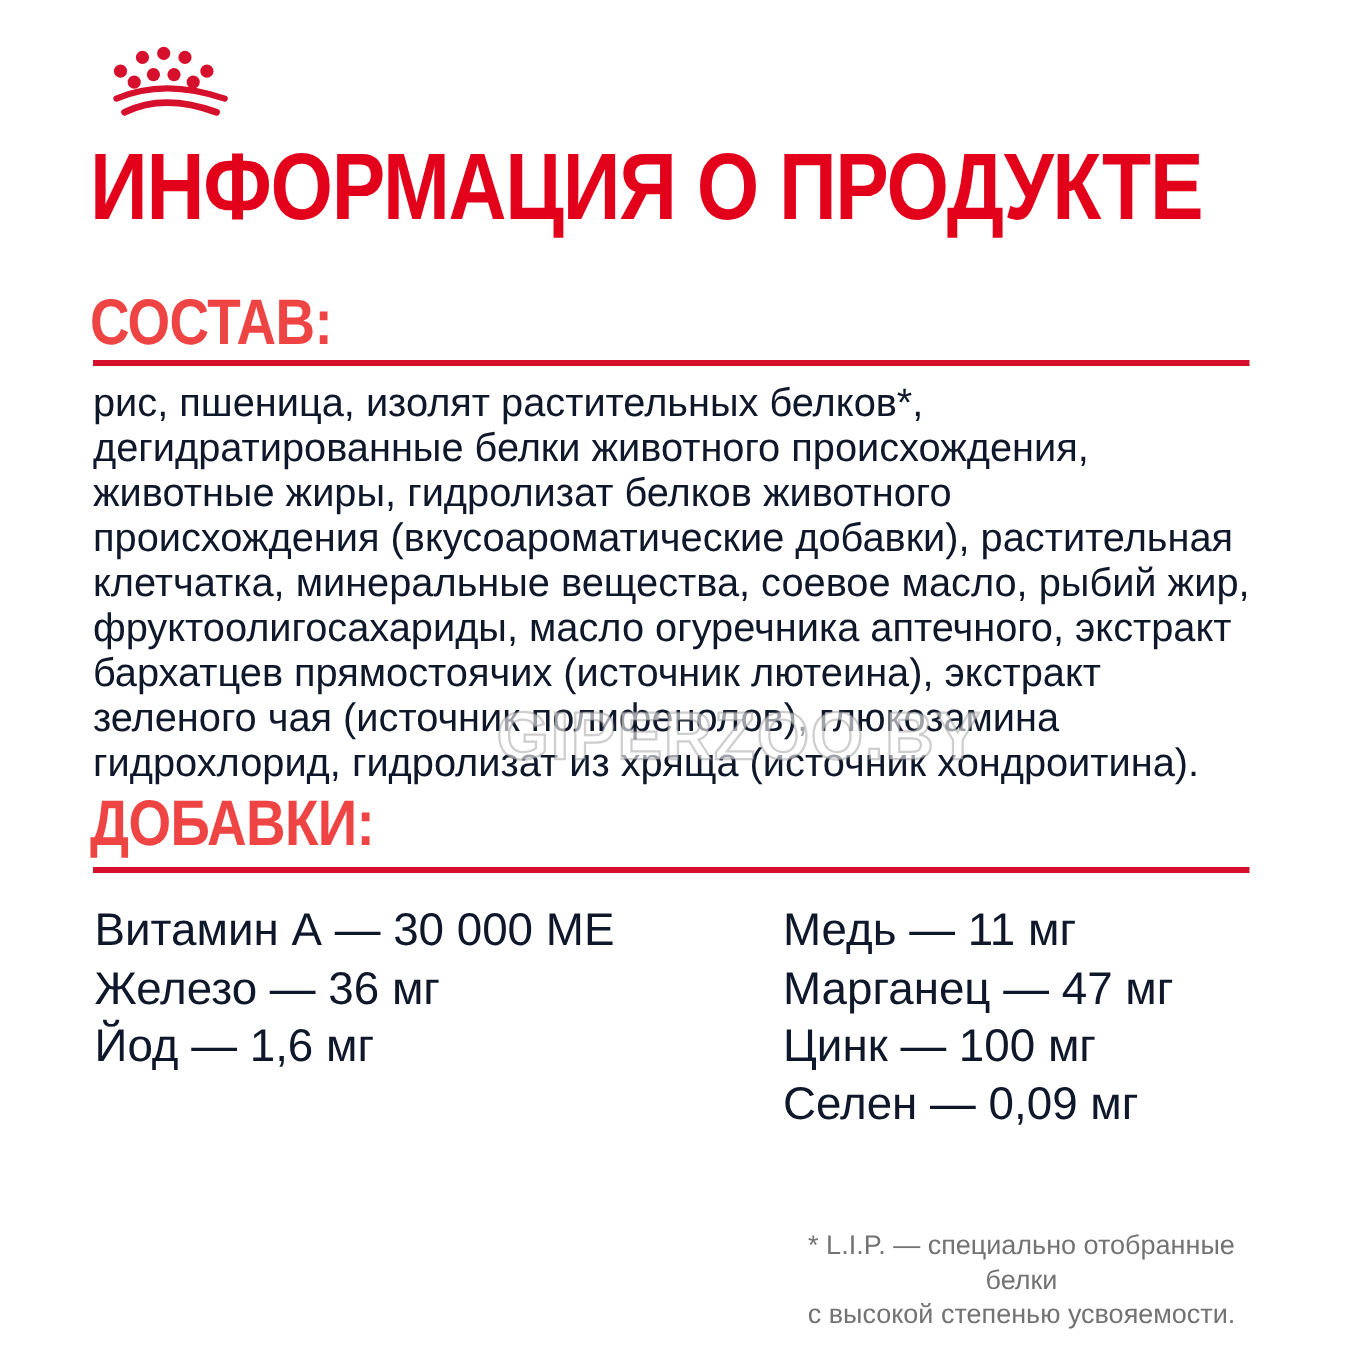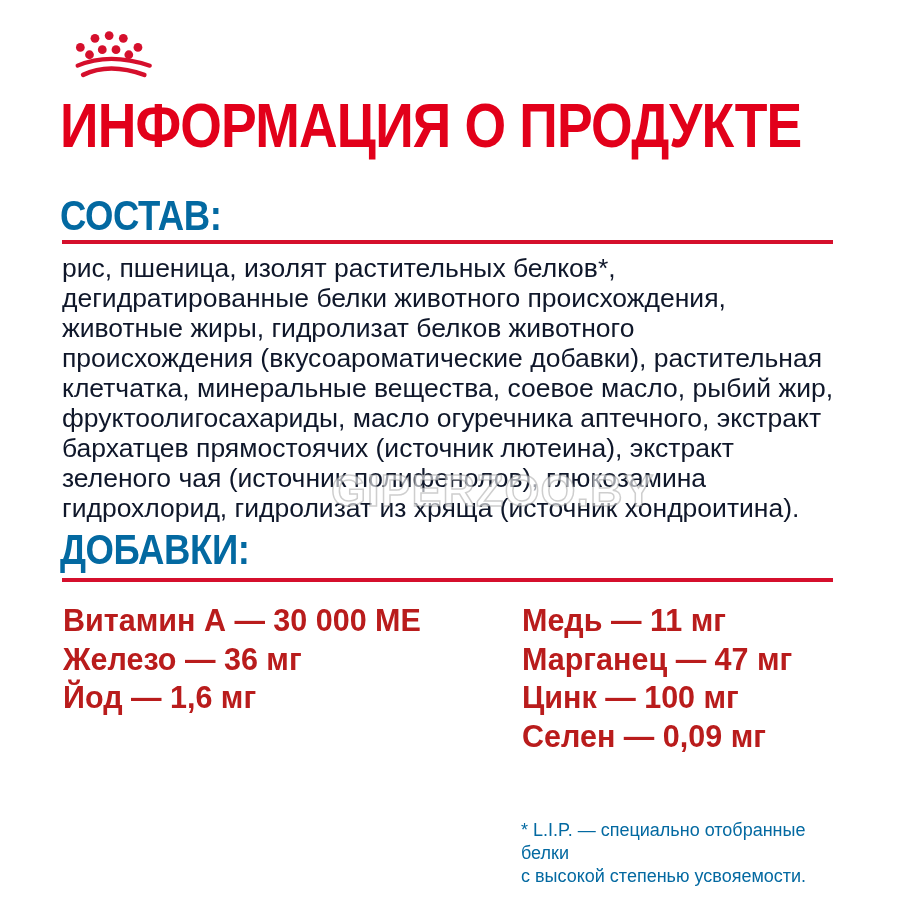--- a/index.html
+++ b/index.html
@@ -31,21 +31,21 @@
     letter-spacing: -1px;
   }
   .condensed {
     display: inline-block;
     transform: scaleX(0.85);
     transform-origin: 0 50%;
   }
   .section-title {
     position: absolute;
     left: 60px;
-    color: #0369a1;
+    color: #ef4444;
     font-size: 43px;
     font-weight: 800;
     line-height: 46px;
     white-space: nowrap;
     letter-spacing: -0.5px;
   }
   .title-compo { top: 192px; }
   .title-additives { top: 526px; }
   .rule {
     position: absolute;
@@ -63,38 +63,39 @@
     width: 800px;
     font-size: 26.5px;
     line-height: 30px;
     color: #0f172a;
     white-space: pre-line;
   }
   .additives-col {
     position: absolute;
     top: 601px;
     font-size: 30.5px;
-    font-weight: bold;
-    color: #b91c1c;
+    font-weight: normal;
+    color: #0f172a;
   }
   .additives-col .additive-item {
     line-height: 38.5px;
     white-space: nowrap;
   }
   .col-left  { left: 63px; }
   .col-right { left: 522px; }
   .footnote {
     position: absolute;
     left: 521px;
     top: 819px;
     width: 320px;
     font-size: 18px;
     line-height: 23px;
-    color: #0369a1;
+    color: #737373;
     white-space: pre-line;
+    text-align: center;
   }
   .watermark {
     position: absolute;
     left: 331px;
     top: 426px;
     font-size: 45px;
     font-weight: bold;
     letter-spacing: 1px;
     color: rgba(255,255,255,0.60);
     -webkit-text-stroke: 1.5px rgba(125,125,125,0.38);

